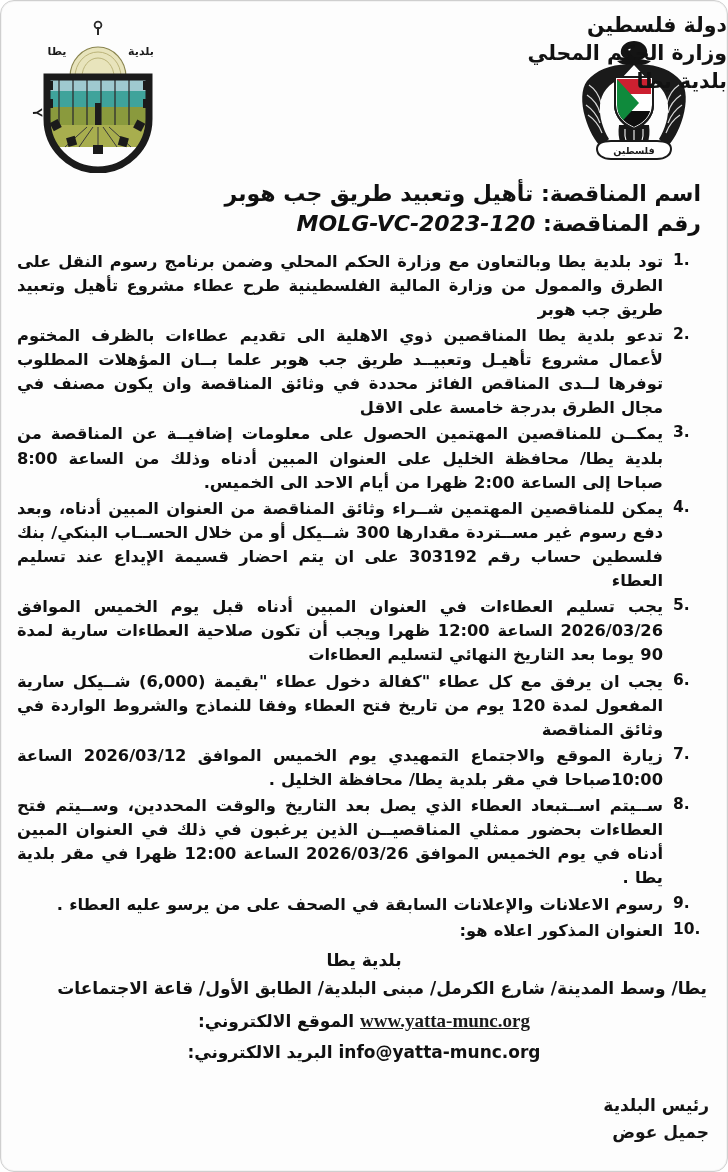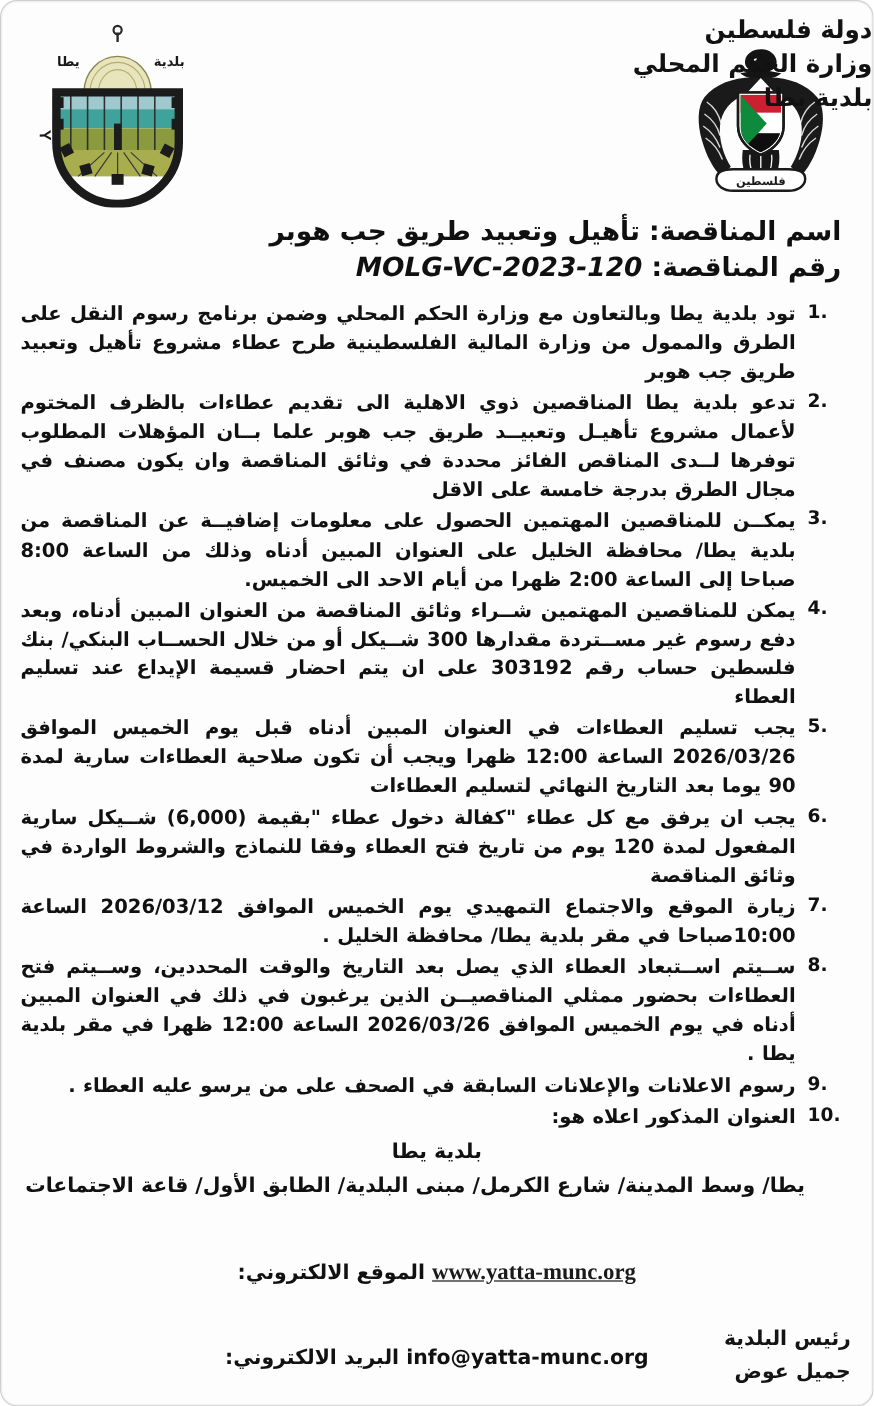--- a/index.html
+++ b/index.html
@@ -125,30 +125,29 @@
     color: #111;
     line-height: 1.5;
     padding: 1px 0;
   }
   .addr-full {
     font-size: 17px;
     font-weight: bold;
     color: #111;
     line-height: 1.5;
     padding: 2px 0;
-    text-align: left;
+    text-align: right;
   }
   .contact-row {
     font-size: 17px;
     font-weight: bold;
     color: #111;
     line-height: 1.55;
     padding: 2px 0;
     text-align: center;
-    margin-top: 40px;
   }
   .contact-label { }
   .contact-value {
     direction: ltr;
     unicode-bidi: embed;
     display: inline-block;
     font-weight: bold;
   }
   .contact-value.web {
     font-family: "Liberation Serif", "DejaVu Serif", serif;
@@ -161,21 +160,21 @@
     font-size: 17px;
   }
   .contact-value.phone {
     font-size: 17px;
   }
 
   
   .signature {
     position: absolute;
     right: 18px;
-    bottom: 14px;
+    bottom: 25px;
     text-align: right;
     line-height: 1.6;
   }
   .signature div {
     font-size: 17px;
     font-weight: bold;
     color: #141414;
   }
 </style>
 </head>

